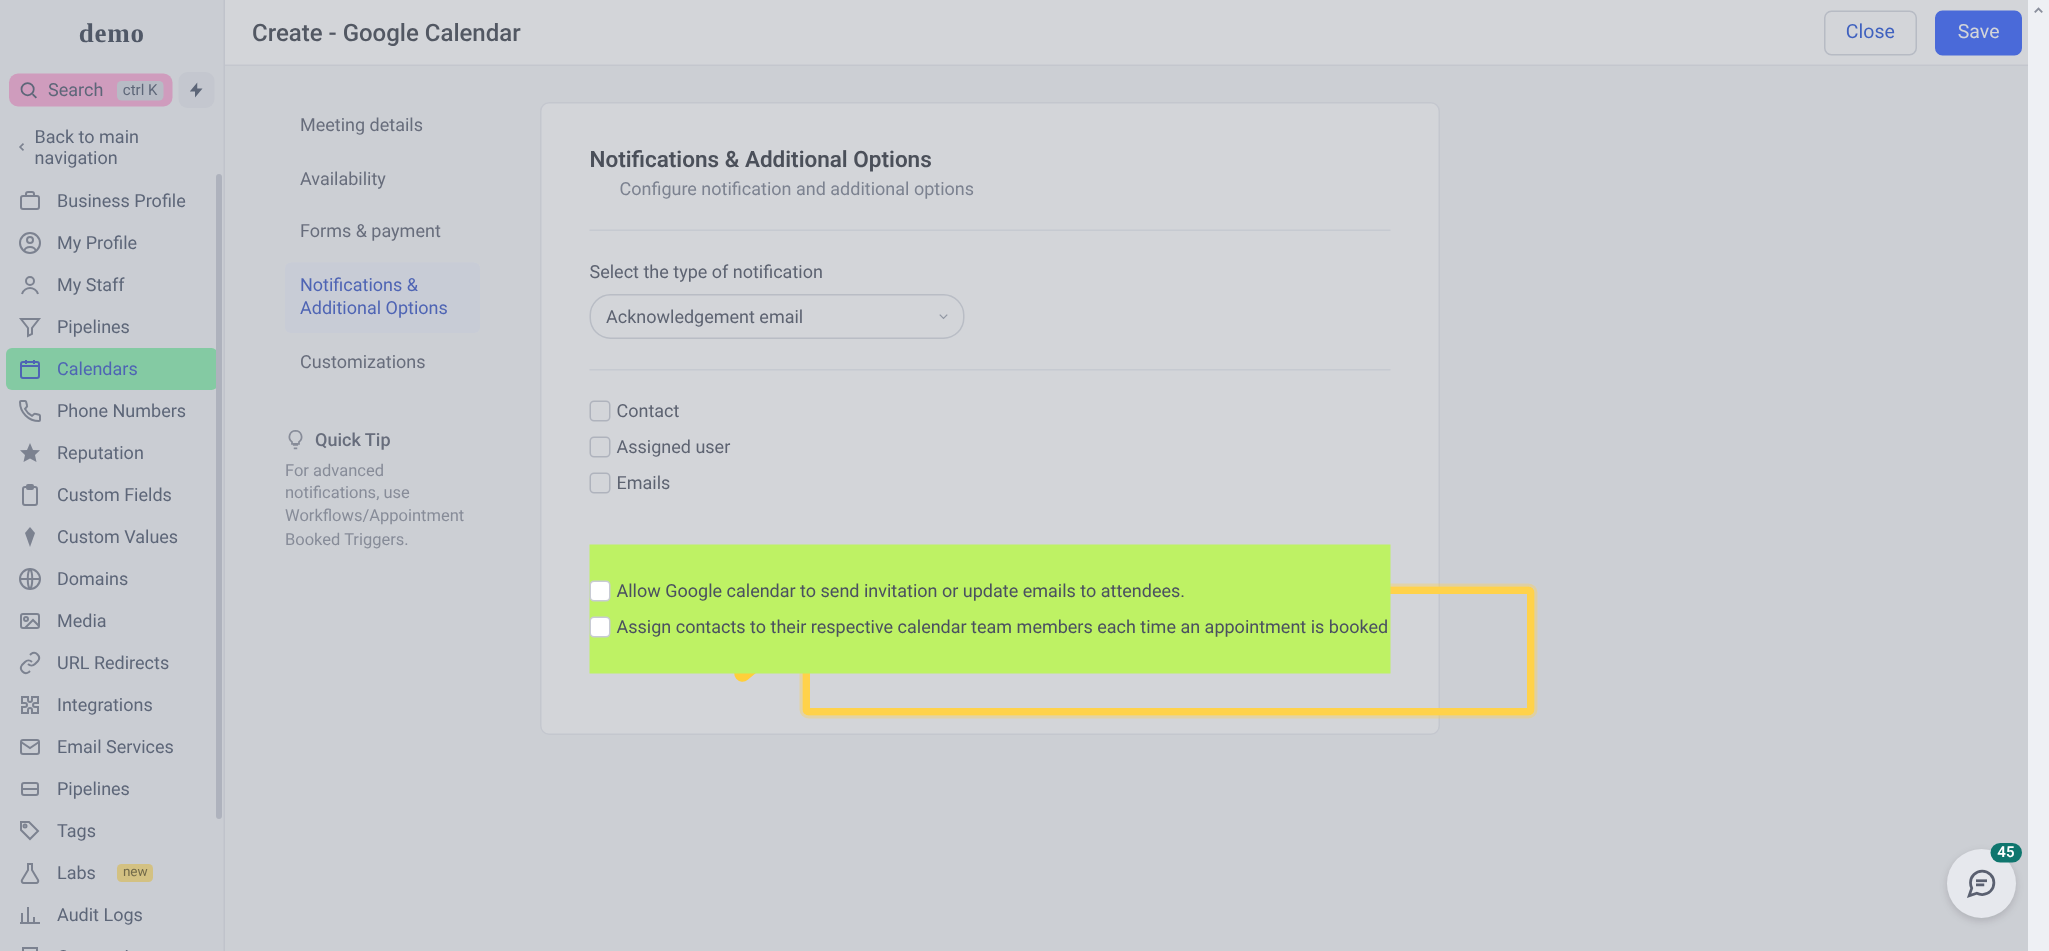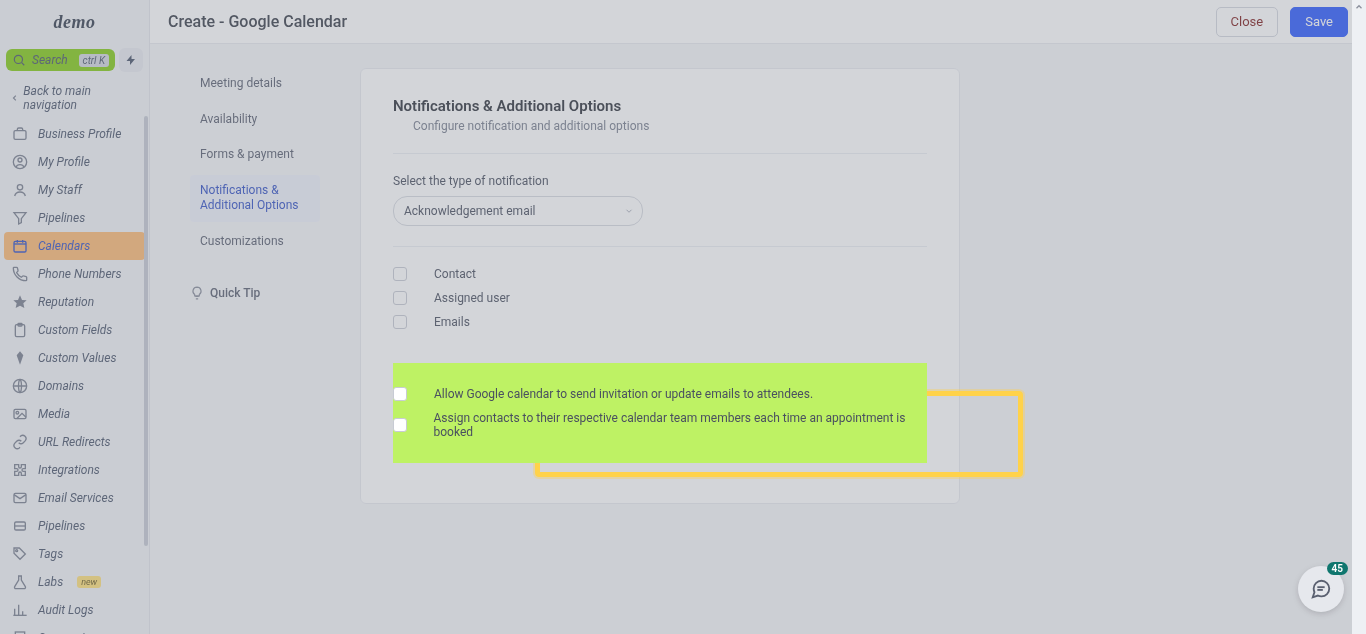--- a/index.html
+++ b/index.html
@@ -17,21 +17,20 @@
   
   .sidebar {
     position: absolute;
     left: 0; top: 0;
     width: 150px;
     height: 634px;
     background: #f2f3f6;
     border-right: 1px solid #e2e4ea;
     display: flex;
     flex-direction: column;
-    font-style: italic;
   }
   .logo {
     height: 44px;
     display: flex;
     align-items: center;
     justify-content: center;
     font-family: Georgia, serif;
     font-weight: 600;
     letter-spacing: 0.5px;
     font-size: 18px;
@@ -40,21 +39,21 @@
   .search-row {
     display: flex;
     align-items: center;
     padding: 4px 6px;
     gap: 4px;
   }
   .search-box {
     flex: 1;
     display: flex;
     align-items: center;
-    background: #84cc16;
+    background: #f9a8d4;
     border-radius: 6px;
     padding: 4px 6px;
     gap: 6px;
     color: #4a556b;
   }
   .search-box svg { width: 14px; height: 14px; }
   .search-label { flex: 1; font-size: 12px; color: #4a556b; }
   .kbd {
     font-size: 10px;
     background: #d4d8e0;
@@ -86,21 +85,21 @@
     align-items: center;
     gap: 10px;
     padding: 6px 12px;
     font-size: 12px;
     color: #4a556b;
     cursor: pointer;
   }
   .nav-item .icon { width: 16px; height: 16px; display: flex; align-items: center; justify-content: center; }
   .nav-item .icon svg { width: 16px; height: 16px; }
   .nav-item.active {
-    background: #fdba74;
+    background: #86efac;
     color: #3452c6;
     border-radius: 4px;
     margin: 0 4px;
     padding-left: 8px;
   }
   .nav-badge {
     font-size: 9px;
     background: #ffe07a;
     color: #6a5b24;
     padding: 1px 4px;
@@ -135,21 +134,21 @@
   .btn {
     height: 30px;
     padding: 0 14px;
     border-radius: 5px;
     font-size: 13px;
     display: inline-flex;
     align-items: center;
     justify-content: center;
     cursor: pointer;
   }
-  .btn-secondary { background: #fff; border: 1px solid #d4d7df; color: #7f1d1d; }
+  .btn-secondary { background: #fff; border: 1px solid #d4d7df; color: #1d4ed8; }
   .btn-primary { background: #2d5bff; color: #fff; border: 1px solid #2d5bff; }
 
   .content {
     position: relative;
     padding: 24px 40px;
     display: flex;
     gap: 40px;
   }
 
   .left-rail { width: 130px; display: flex; flex-direction: column; gap: 4px; }
@@ -185,21 +184,21 @@
     width: 250px; height: 30px;
     border: 1px solid #d7dae1; border-radius: 14px;
     display: flex; align-items: center;
     padding: 0 10px;
     font-size: 12px; color: #4a5060;
     background: #fff;
     position: relative;
   }
   .select svg { position: absolute; right: 8px; width: 10px; height: 10px; pointer-events: none; }
 
-  .checkbox-row { display: flex; align-items: center; gap: 27px; margin: 10px 0; }
+  .checkbox-row { display: flex; align-items: center; gap: 4px; margin: 10px 0; }
   .checkbox-row input {
     width: 14px; height: 14px; border: 1px solid #c8cbd4; border-radius: 3px; appearance: none; background: #fff; cursor: pointer;
   }
   .checkbox-row label { font-size: 12px; color: #4a5060; }
 
   .highlight-box {
     position: absolute;
     border: 5px solid #ffd24a;
     border-radius: 4px;
     box-shadow: 0 0 0 2px rgba(255,210,74,0.35);
@@ -489,20 +488,21 @@
         <div class="rail-tab">Forms &amp; payment</div>
         <div class="rail-tab active">Notifications &amp; Additional Options</div>
         <div class="rail-tab">Customizations</div>
         <div class="quick-tip">
         <div class="quick-tip-head">
           <svg viewBox="0 0 24 24" fill="none" stroke="#8a8f9c" stroke-width="2">
               <path d="M9 18h6M10 22h4M12 2a7 7 0 0 0-4 12.7V17h8v-2.3A7 7 0 0 0 12 2z"></path>
             </svg>
           <span>Quick Tip</span>
         </div>
+        <div class="quick-tip-text">For advanced notifications, use Workflows/Appointment Booked Triggers.</div>
       </div>
     </div>
 
     <div class="card">
       <h2>Notifications &amp; Additional Options</h2>
       <div class="sub">Configure notification and additional options</div>
       <hr>
 
       <div class="field-label">Select the type of notification</div>
       <div class="select">

